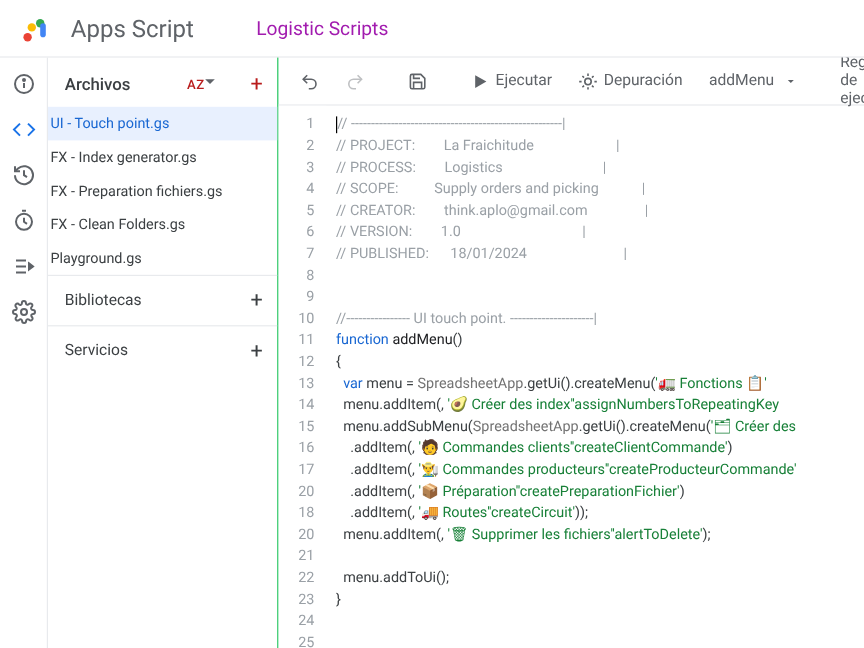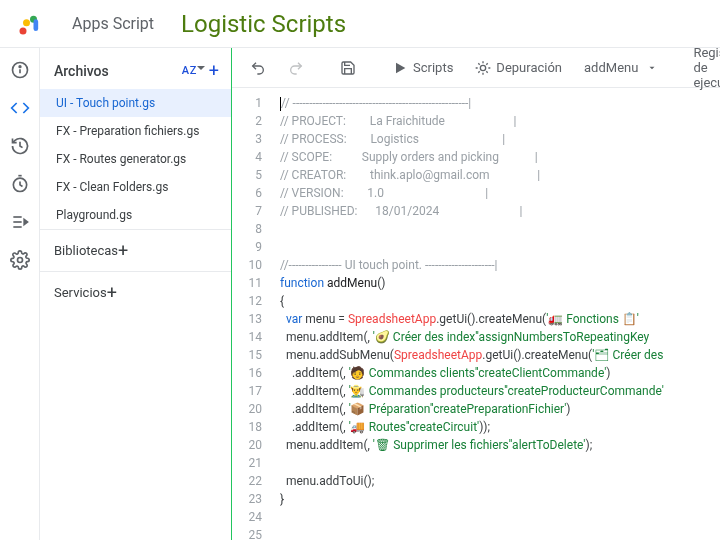--- a/index.html
+++ b/index.html
@@ -1,46 +1,46 @@
 <!DOCTYPE html>
 <html><head>
 <meta charset="utf-8">
 <style>
 *{box-sizing:border-box;margin:0;padding:0;font-family:'Google Sans',Roboto,Arial,sans-serif}
 body{background:#fff;width:720px;height:540px;overflow:hidden;font-size:13px;color:#202124}
 .topbar{display:flex;align-items:center;height:48px;padding:0 16px;gap:12px;border-bottom:1px solid #e8eaed}
 .logo{display:flex;align-items:center}
 .logo svg{width:28px;height:28px}
-.appname{font-size:16px;color:#5f6368;margin-left:16px}
-.proj{font-size:24px;color:#4d7c0f;margin-left:15px}
+.appname{font-size:20px;color:#5f6368;margin-left:3px}
+.proj{font-size:16px;color:#a21caf;margin-left:40px}
 .main{display:flex;height:calc(100% - 48px)}
 .rail{width:40px;border-right:1px solid #e8eaed;display:flex;flex-direction:column;align-items:center;padding-top:12px;gap:18px}
 .rail .ic{width:20px;height:20px;color:#5f6368;cursor:pointer;display:flex;align-items:center;justify-content:center}
 .rail .ic.active{color:#1a73e8}
 .files{width:192px;border-right:1px solid #22c55e;display:flex;flex-direction:column}
 .files-hdr{display:flex;align-items:center;justify-content:space-between;padding:12px 12px 8px 14px}
 .files-hdr .ttl{font-size:14px;color:#3c4043;font-weight:500}
-.files-hdr .acts{display:flex;gap:0;align-items:center;color:#1d4ed8}
+.files-hdr .acts{display:flex;gap:26px;align-items:center;color:#b91c1c}
 .filelist{flex:none}
-.fitem{padding:7px 16px;font-size:12px;color:#3c4043;cursor:pointer;white-space:nowrap;overflow:hidden;text-overflow:ellipsis}
+.fitem{padding:7px 2px;font-size:12px;color:#3c4043;cursor:pointer;white-space:nowrap;overflow:hidden;text-overflow:ellipsis}
 .fitem.sel{background:#e8f0fe;color:#1967d2;border-radius:0}
-.sect{display:flex;align-items:center;padding:10px 12px 10px 14px;border-top:1px solid #e8eaed;font-size:13px;color:#3c4043}
+.sect{display:flex;align-items:center;justify-content:space-between;padding:10px 12px 10px 14px;border-top:1px solid #e8eaed;font-size:13px;color:#3c4043}
 .editor{flex:1;display:flex;flex-direction:column;overflow:hidden}
 .tb{height:40px;display:flex;align-items:center;padding:0 10px;gap:6px;border-bottom:1px solid #e8eaed;color:#5f6368;font-size:13px}
 .tb .btn{display:flex;align-items:center;gap:5px;padding:4px 8px;cursor:pointer;border-radius:4px}
 .tb .sep{width:1px;height:22px;background:#e8eaed;margin:0 4px}
 .tb svg{width:16px;height:16px}
 .code{flex:1;display:flex;font-family:Menlo,Consolas,monospace;font-size:12px;line-height:18px;overflow:hidden}
 .gutter{width:40px;text-align:right;color:#9aa0a6;padding:6px 10px 0 0;user-select:none;background:#fff}
 .src{flex:1;padding:6px 0 0 8px;white-space:pre;overflow:hidden;color:#3c4043;position:relative}
 .src .cursor{border-left:1px solid #000;display:inline-block;height:14px;vertical-align:middle}
 .c-cm{color:#9aa0a6}
 .c-kw{color:#1967d2}
 .c-fn{color:#202124}
-.c-cls{color:#ef4444}
+.c-cls{color:#737373}
 .c-str{color:#188038}
 .plus{font-size:18px;font-weight:400;cursor:pointer}
 .az{font-size:11px;font-weight:500;letter-spacing:.5px;cursor:pointer;position:relative}
 .az::after{content:"";position:absolute;right:-8px;top:2px;border-left:4px solid transparent;border-right:4px solid transparent;border-top:4px solid #5f6368}
 </style>
 </head>
 <body>
 
 <div class="topbar">
   <span class="logo">
@@ -103,22 +103,22 @@
   <div class="files">
     <div class="files-hdr">
       <span class="ttl">Archivos</span>
       <span class="acts">
         <span class="az">AZ</span>
         <span class="plus" style="margin-left:12px">+</span>
       </span>
     </div>
     <div class="filelist">
         <div class="fitem sel">UI - Touch point.gs</div>
+        <div class="fitem">FX - Index generator.gs</div>
         <div class="fitem">FX - Preparation fichiers.gs</div>
-        <div class="fitem">FX - Routes generator.gs</div>
         <div class="fitem">FX - Clean Folders.gs</div>
         <div class="fitem">Playground.gs</div>
       </div>
     <div class="sect">
       <span>Bibliotecas</span>
       <span class="plus">+</span>
     </div>
     <div class="sect">
       <span>Servicios</span>
       <span class="plus">+</span>
@@ -145,21 +145,21 @@
             <path d="M19 21H5a2 2 0 0 1-2-2V5a2 2 0 0 1 2-2h11l5 5v11a2 2 0 0 1-2 2z"></path>
             <polyline points="17 21 17 13 7 13 7 21"></polyline>
             <polyline points="7 3 7 8 15 8"></polyline>
           </svg>
         </span>
       <span class="sep"></span>
       <span class="btn">
           <svg viewBox="0 0 24 24" fill="currentColor">
             <polygon points="6 4 20 12 6 20"></polygon>
           </svg>
-          <span>Scripts</span>
+          <span>Ejecutar</span>
         </span>
       <span class="btn">
           <svg viewBox="0 0 24 24" fill="none" stroke="currentColor" stroke-width="2">
             <circle cx="12" cy="12" r="4"></circle>
             <path d="M12 2v3M12 19v3M4 12H1M23 12h-3M5 5l2 2M17 17l2 2M5 19l2-2M17 7l2-2"></path>
           </svg>
           <span>Depuración</span>
         </span>
       <span class="btn">
           <span>addMenu</span>

